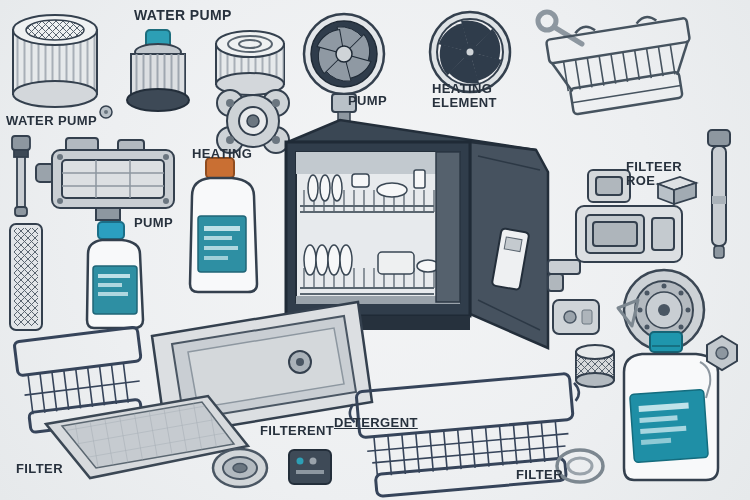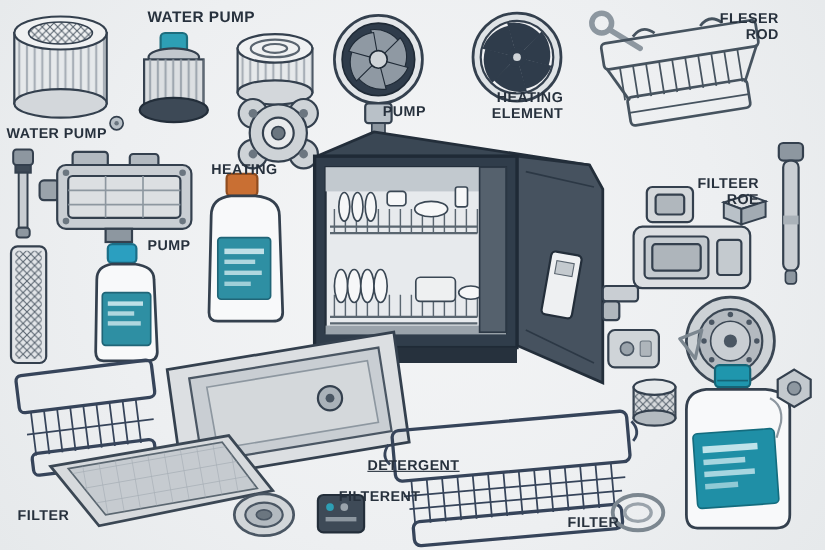--- a/index.html
+++ b/index.html
@@ -4,31 +4,31 @@
 <style>
   html,body{margin:0;padding:0;background:#d9dcdf;}
   .stage{
     position:relative;width:750px;height:500px;overflow:hidden;
     background:radial-gradient(circle at 50% 45%, #f4f5f6 0%, #edeff1 60%, #e6e9eb 100%);
     font-family:"Liberation Sans", sans-serif;
   }
   .stage svg{position:absolute;left:0;top:0;}
   .label{
     position:absolute;font-weight:bold;font-size:13px;color:#27313d;
-    letter-spacing:.4px;line-height:1.1;text-transform:uppercase;user-select:none;text-align:right;
+    letter-spacing:.4px;line-height:1.1;text-transform:uppercase;user-select:none;
   }
   .lbl-water-pump-top{left:134px;top:8px;font-size:14px;}
   .lbl-fleser-rod{left:642px;top:10px;width:66px;}
   .lbl-pump-top{left:348px;top:94px;}
   .lbl-heating-element{left:432px;top:82px;width:80px;}
   .lbl-water-pump-left{left:6px;top:114px;}
   .lbl-heating{left:192px;top:147px;}
   .lbl-filteer-roe{left:626px;top:160px;width:64px;}
   .lbl-pump-mid{left:134px;top:216px;}
-  .lbl-filterent{left:260px;top:444px;margin-left:48px;}
+  .lbl-filterent{left:260px;top:424px;}
   .lbl-detergent{left:334px;top:416px;text-decoration:underline;}
   .lbl-filter-bl{left:16px;top:462px;}
   .lbl-filter-bc{left:516px;top:468px;}
 </style>
 </head>
 <body>
 
 <div class="stage">
 
 <svg width="750" height="500" viewBox="0 0 750 500">
@@ -331,21 +331,20 @@
     <path d="M618 308 L638 300 L632 326 Z" fill="none" stroke="#7c8790" stroke-width="3" stroke-linejoin="round"></path>
   </g>
 
   <g fill="none">
     <ellipse cx="580" cy="466" rx="23" ry="16" stroke="#7c8790" stroke-width="3.5"></ellipse>
     <ellipse cx="580" cy="466" rx="12" ry="8" stroke="#9aa3ab" stroke-width="3"></ellipse>
   </g>
 </svg>
 
   <div class="label lbl-water-pump-top">WATER PUMP</div>
-  <div class="label lbl-fleser-rod">FLESER ROD</div>
   <div class="label lbl-pump-top">PUMP</div>
   <div class="label lbl-heating-element">HEATING ELEMENT</div>
   <div class="label lbl-water-pump-left">WATER PUMP</div>
   <div class="label lbl-heating">HEATING</div>
   <div class="label lbl-filteer-roe">FILTEER ROE</div>
   <div class="label lbl-pump-mid">PUMP</div>
   <div class="label lbl-filterent">FILTERENT</div>
   <div class="label lbl-detergent">DETERGENT</div>
   <div class="label lbl-filter-bl">FILTER</div>
   <div class="label lbl-filter-bc">FILTER</div>

